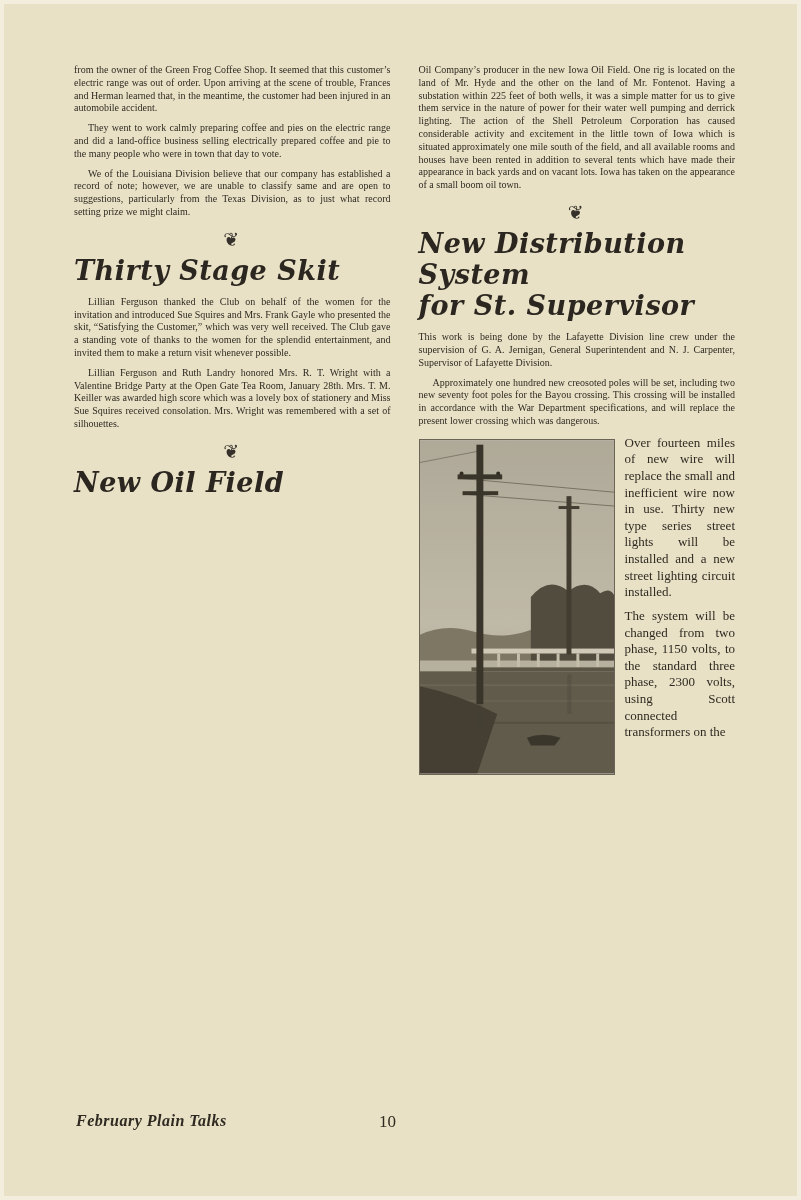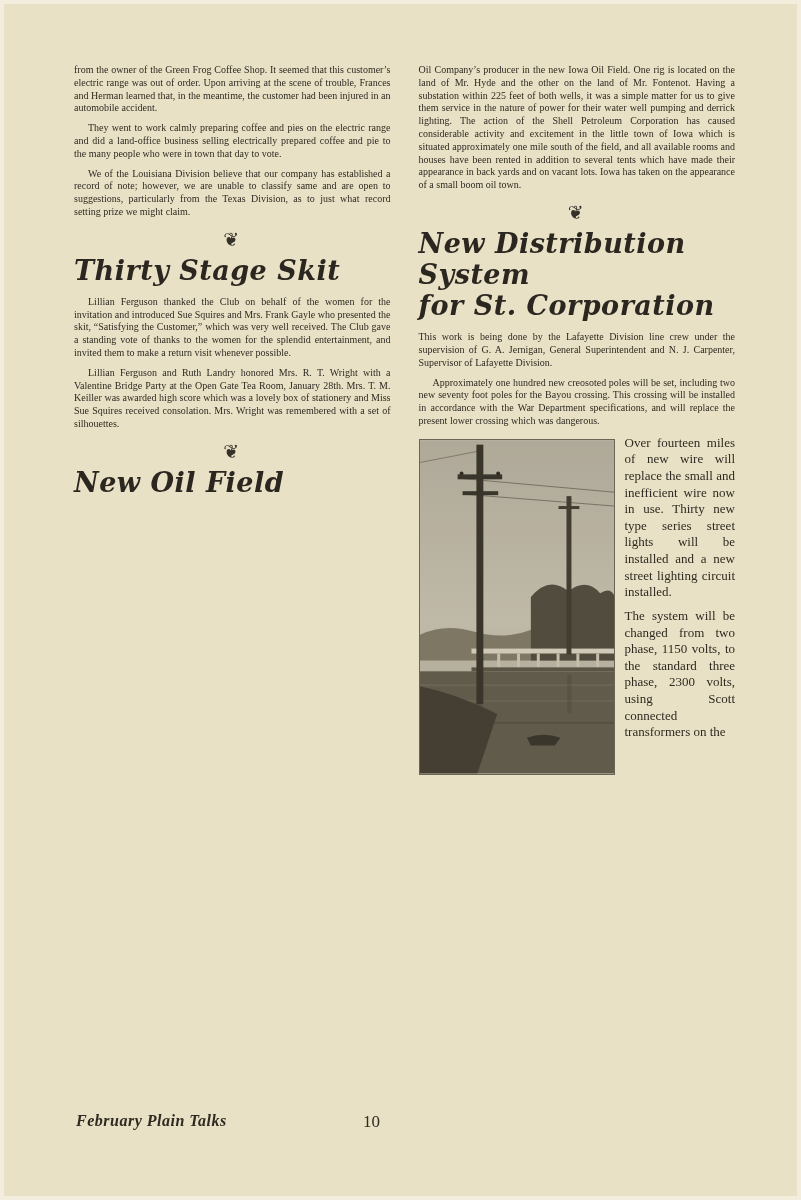--- a/index.html
+++ b/index.html
@@ -68,21 +68,21 @@
     color: #2e2a21;
   }
   .journal {
     position: absolute; left: 76px; top: 0;
     font-style: italic;
     font-weight: bold;
     font-size: 16px;
     letter-spacing: 0.5px;
   }
   .pagenum {
-    position: absolute; left: 363px; top: 0;
+    position: absolute; left: 379px; top: 0;
     font-size: 17px;
   }
 </style>
 </head>
 <body>
 
 <div class="page">
   <div class="columns">
 
     <div class="col">
@@ -101,21 +101,21 @@
       <h2 class="script-title">New Oil Field</h2>
     </div>
 
     <div class="col">
       <p class="noindent">Oil Company’s producer in the new Iowa Oil Field. One rig is located on the land of Mr. Hyde and the other on the land of Mr. Fontenot. Having a substation within 225 feet of both wells, it was a simple matter for us to give them service in the nature of power for their water well pumping and derrick lighting. The action of the Shell Petroleum Corporation has caused considerable activity and excitement in the little town of Iowa which is situated approximately one mile south of the field, and all available rooms and houses have been rented in addition to several tents which have made their appearance in back yards and on vacant lots. Iowa has taken on the appearance of a small boom oil town.</p>
 
       <div class="ornament">❦</div>
 
       <h2 class="script-title">
         <span>New Distribution System</span><br>
-        <span>for St. Corporation</span>
+        <span>for St. Supervisor</span>
       </h2>
 
       <p class="noindent">This work is being done by the Lafayette Division line crew under the supervision of G. A. Jernigan, General Superintendent and N. J. Carpenter, Supervisor of Lafayette Division.</p>
       <p>Approximately one hundred new creosoted poles will be set, including two new seventy foot poles for the Bayou crossing. This crossing will be installed in accordance with the War Department specifications, and will replace the present lower crossing which was dangerous.</p>
 
       <div class="wrap-block">
         <div class="photo">
           <svg viewBox="0 0 196 336" width="194" height="334" xmlns="http://www.w3.org/2000/svg">
             <defs>
               <linearGradient id="sky" x1="0" y1="0" x2="0" y2="1">

